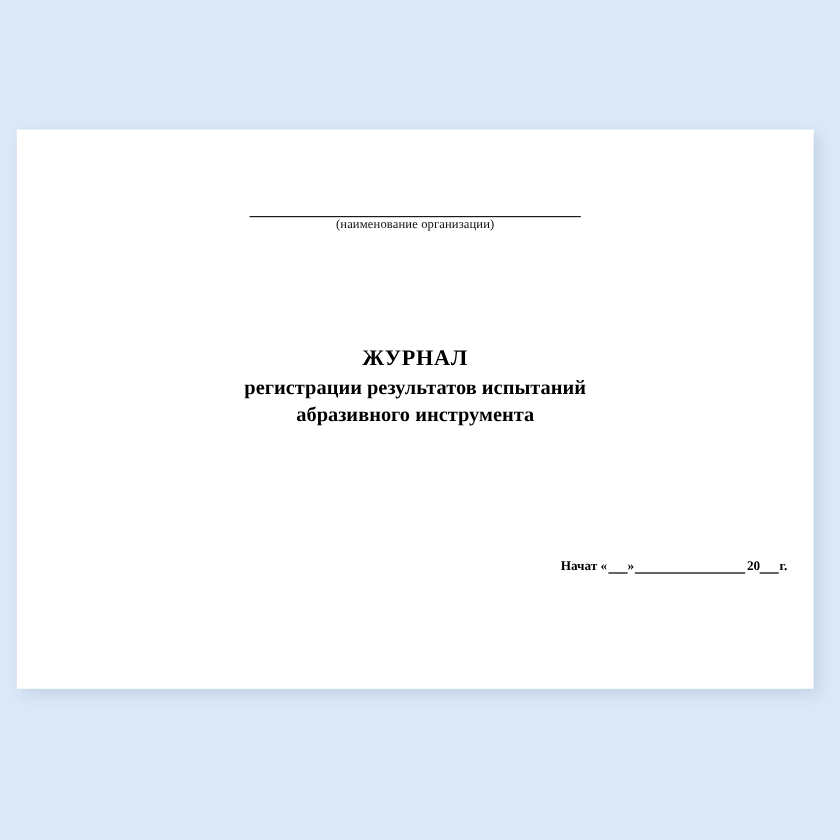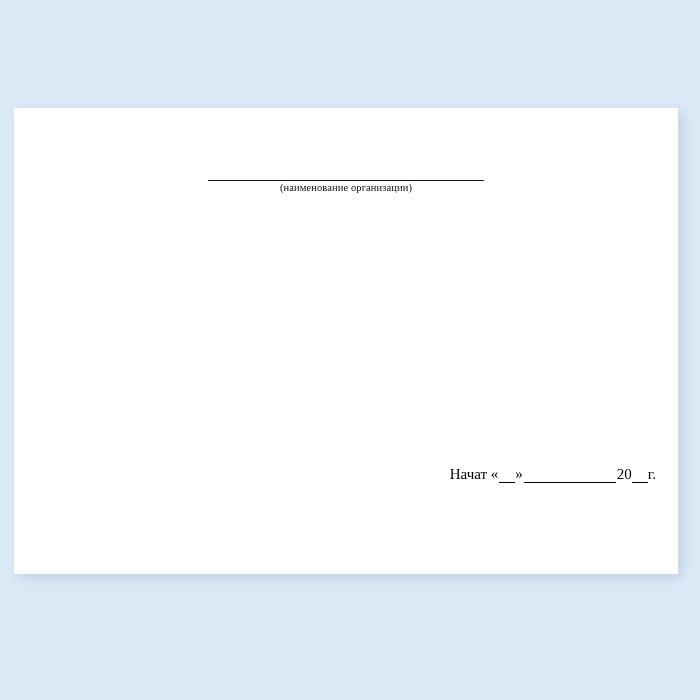--- a/index.html
+++ b/index.html
@@ -73,22 +73,22 @@
     font-size: 17px;
     font-weight: bold;
     line-height: 1.3;
     margin-top: 1px;
   }
   .dates-block {
     position: absolute;
     right: 22px;
     top: 358px;
     text-align: right;
-    font-size: 15px;
-    font-weight: normal;
+    font-size: 11px;
+    font-weight: bold;
     color: #000;
   }
   .date-row {
     white-space: nowrap;
     margin-bottom: 11px;
   }
   .date-label {
     margin-right: 1px;
   }
   .date-fill {
@@ -114,20 +114,25 @@
 
   <div class="page-shadow"></div>
 
   <div class="page">
 
     <div class="org-block">
       <div class="org-rule"></div>
       <div class="org-caption">(наименование организации)</div>
     </div>
 
+    <div class="title-block">
+      <div class="title-main">ЖУРНАЛ</div>
+      <div class="title-sub">регистрации результатов испытаний</div>
+      <div class="title-sub">абразивного инструмента</div>
+    </div>
 
     <div class="dates-block">
       <div class="date-row">
         <span class="date-label">Начат «</span><span class="date-small"></span><span>»</span><span class="date-fill"></span><span>20</span><span class="date-small"></span><span>г.</span>
       </div>
     </div>
 
   </div>
 </div>
 

